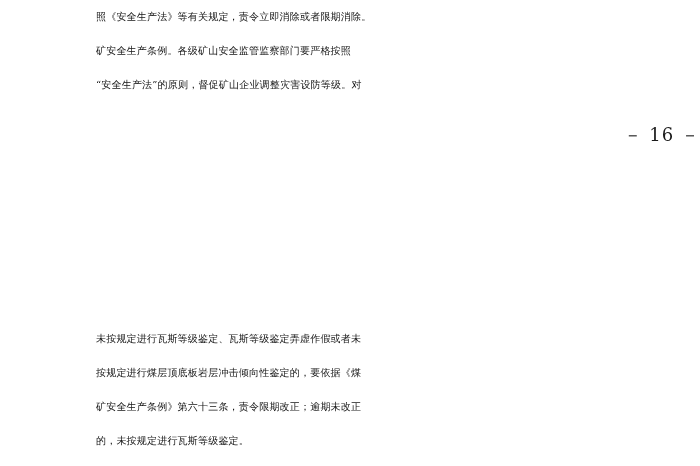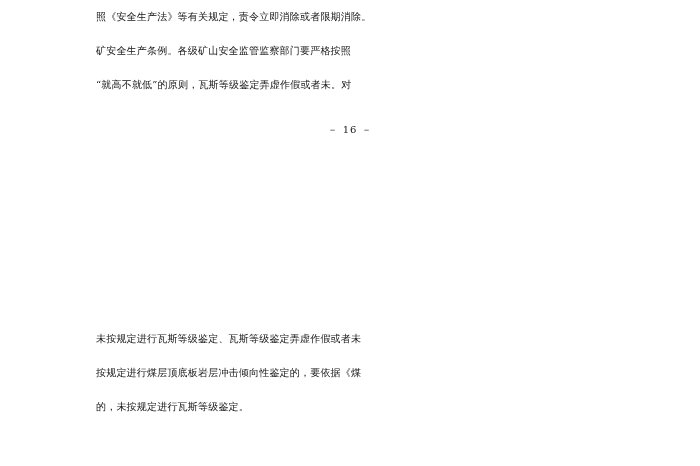--- a/index.html
+++ b/index.html
@@ -35,53 +35,56 @@
     display: inline-block;
   }
   #top-block {
     top: 0px;
   }
   #page-number {
     position: absolute;
     top: 123px;
     left: 0;
     width: 700px;
-    text-align: center;
-    font-size: 10px;
+    text-align: right;
+    font-size: 18px;
     letter-spacing: 1px;
     color: #1a1a1a;
   }
   #bottom-block {
     top: 322px;
   }
 </style>
 </head>
 <body>
 
 <div class="page">
 
   <div class="block" id="top-block">
     <div class="para-line justify">
       <span>照《安全生产法》等有关规定，责令立即消除或者限期消除。</span>
     </div>
     <div class="para-line justify">
       <span>矿安全生产条例。各级矿山安全监管监察部门要严格按照</span>
     </div>
     <div class="para-line justify">
-      <span>“就高不就低”的原则，瓦斯等级鉴定弄虚作假或者未。对</span>
+      <span>“安全生产法”的原则，督促矿山企业调整灾害设防等级。对</span>
     </div>
   </div>
 
   <div id="page-number">－ 16 －</div>
 
   <div class="block" id="bottom-block">
     <div class="para-line justify">
       <span>未按规定进行瓦斯等级鉴定、瓦斯等级鉴定弄虚作假或者未</span>
     </div>
     <div class="para-line justify">
       <span>按规定进行煤层顶底板岩层冲击倾向性鉴定的，要依据《煤</span>
     </div>
+    <div class="para-line justify">
+      <span>矿安全生产条例》第六十三条，责令限期改正；逾期未改正</span>
+    </div>
     <div class="para-line">
       <span>的，未按规定进行瓦斯等级鉴定。</span>
     </div>
   </div>
 
 </div>
 
 </body></html>

